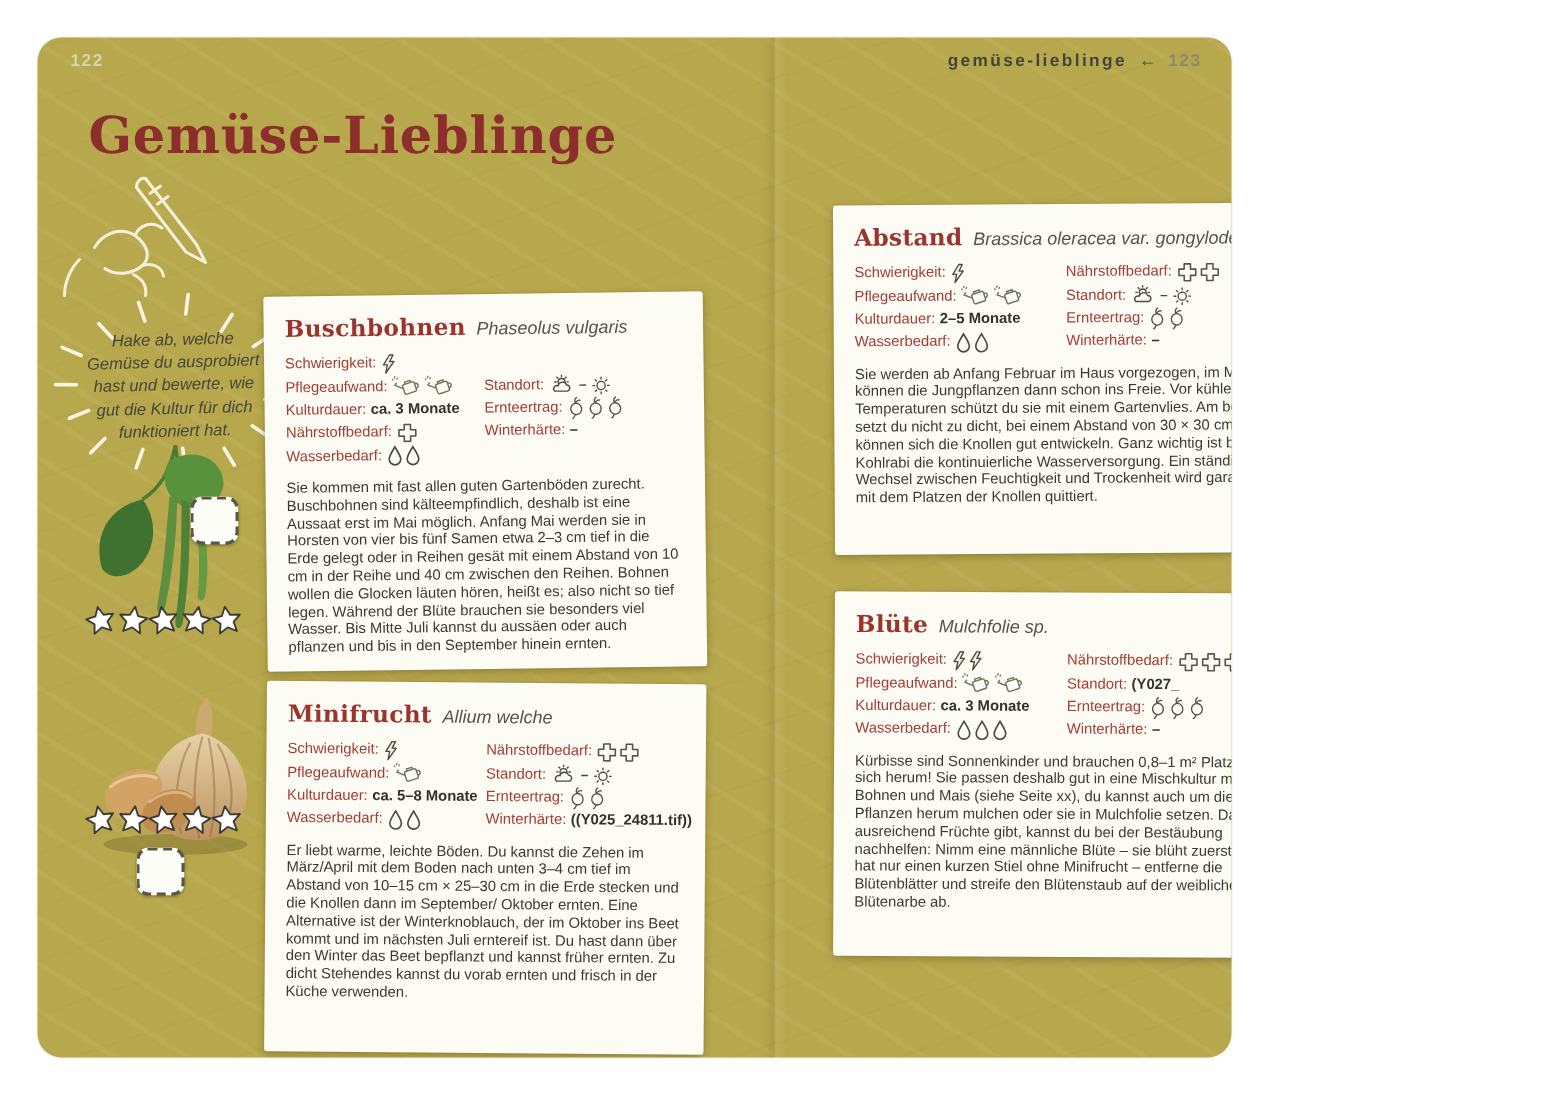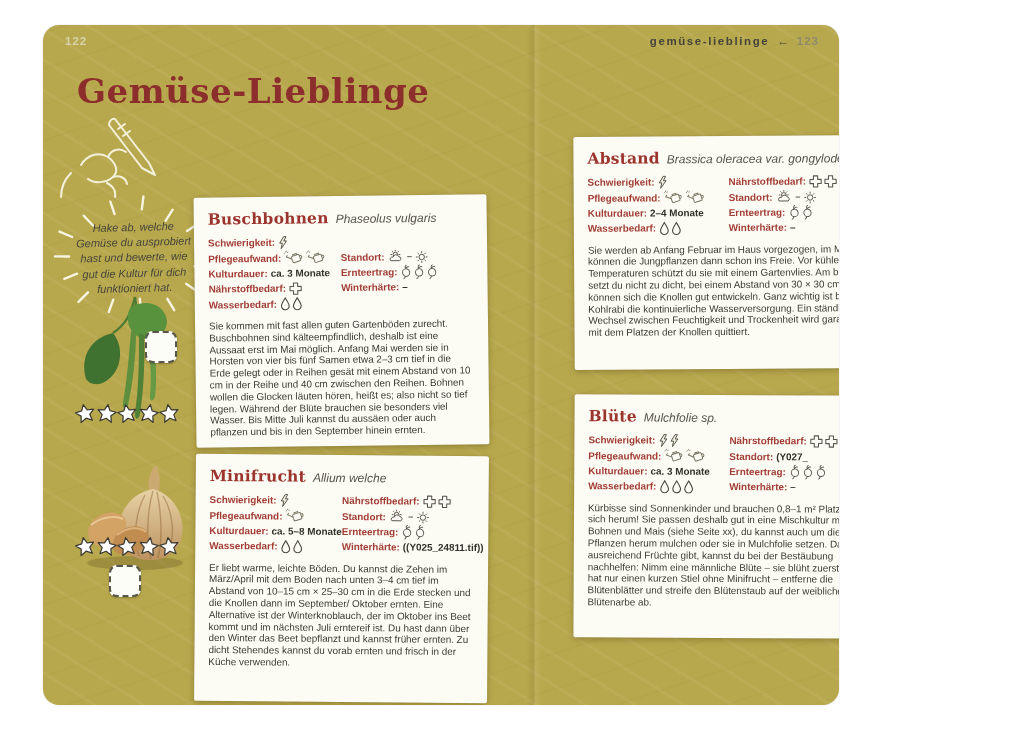--- a/index.html
+++ b/index.html
@@ -2,21 +2,21 @@
 <html><head>
 <meta charset="utf-8">
 <style>
   html,body{margin:0;padding:0;}
   body{
     width:1030px;height:730px;position:relative;background:#ffffff;
     font-family:"Liberation Sans", sans-serif;overflow:hidden;
   }
   
   .spread{
-    position:absolute;left:43px;top:25px;width:796px;height:680px;
+    position:absolute;left:25px;top:25px;width:796px;height:680px;
     background:#b8a84d;border-radius:16px;overflow:hidden;
     box-shadow:0 0 0 1px rgba(0,0,0,0.04);
   }
   .spread::before{ 
     content:"";position:absolute;inset:0;
     background:
       repeating-linear-gradient(32deg, rgba(255,255,255,0.05) 0 3px, rgba(255,255,255,0) 3px 26px),
       repeating-linear-gradient(-18deg, rgba(120,100,20,0.05) 0 2px, rgba(0,0,0,0) 2px 34px);
     pointer-events:none;
   }
@@ -61,21 +61,21 @@
   .card-ku{left:531px;top:370px;width:310px;height:243px;transform:rotate(0.3deg);}
   .card-head{display:flex;align-items:baseline;gap:7px;margin-bottom:7px;}
   .card-title{
     margin:0;font-family:"DejaVu Serif", serif;font-weight:bold;
     font-size:15.5px;color:#9b342c;letter-spacing:0.2px;
   }
   .card-latin{font-size:12px;color:#55534a;font-style:italic;}
   .attr-grid{display:flex;}
   .attr-col{flex:0 0 50%;}
   .attr-row{height:15.4px;display:flex;align-items:center;white-space:nowrap;font-size:9.9px;}
-  .attr-label{color:#a23e36;font-weight:bold;margin-right:3px;}
+  .attr-label{color:#a23e36;font-weight:normal;margin-right:3px;}
   .attr-value{color:#33322a;font-weight:bold;}
   .attr-icons{display:inline-flex;align-items:center;gap:1px;}
   .attr-icons svg{display:block;}
   .card-body{
     margin:8px 0 0 0;font-size:9.9px;line-height:11.8px;color:#3b3a32;
     text-align:left;
   }
   
   .checkbox{
     position:absolute;width:28px;height:28px;background:#fdfdf8;
@@ -532,21 +532,21 @@
                   <path d="M8 8.5 L3.2 4.6 L4.8 3.2" fill="none"></path>
                   <path d="M16.5 7.8 c2.8 -0.5 2.8 3.6 0 3.2" fill="none"></path>
                   <path d="M10.2 6 v-1.5 h4 v1.5" fill="none"></path>
                 </g>
                 <path d="M2.4 0.8 l-0.7 1.5 M4 1.8 l-0.6 1.3 M0.9 2.6 l-0.5 1.2" stroke="#74725f" stroke-width="0.9" fill="none"></path>
               </svg>
             </span>
           </div>
           <div class="attr-row">
             <span class="attr-label">Kulturdauer:</span>
-            <span class="attr-value">2–4 Monate</span>
+            <span class="attr-value">2–5 Monate</span>
           </div>
           <div class="attr-row">
             <span class="attr-label">Wasserbedarf:</span>
             <span class="attr-icons">
               <svg width="11" height="14" viewBox="0 0 12 15">
                 <path d="M6 1.2 C4.6 3.6 1.8 7.6 1.8 10 a4.2 4.2 0 0 0 8.4 0 C10.2 7.6 7.4 3.6 6 1.2 Z" fill="none" stroke="#4c4a40" stroke-width="1.2"></path>
               </svg>
               <svg width="11" height="14" viewBox="0 0 12 15">
                 <path d="M6 1.2 C4.6 3.6 1.8 7.6 1.8 10 a4.2 4.2 0 0 0 8.4 0 C10.2 7.6 7.4 3.6 6 1.2 Z" fill="none" stroke="#4c4a40" stroke-width="1.2"></path>
               </svg>

